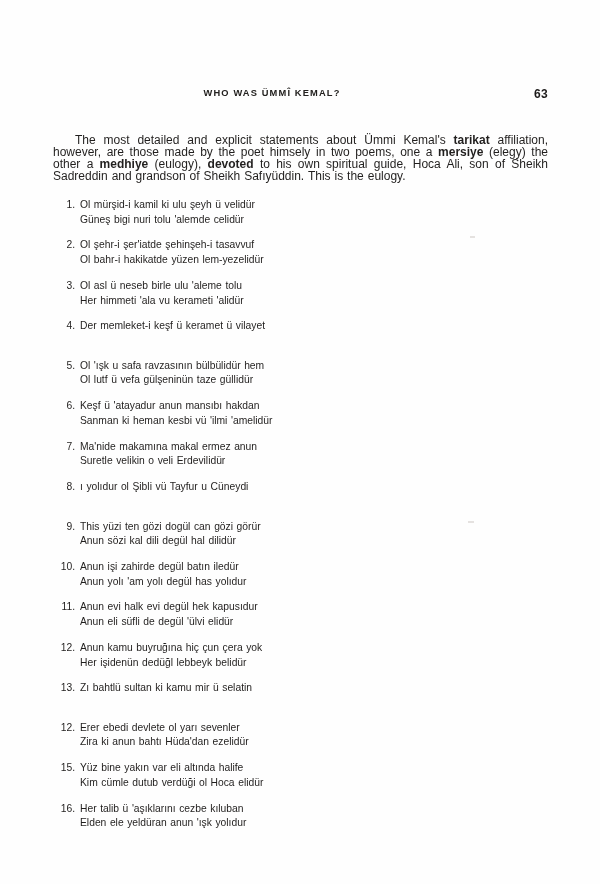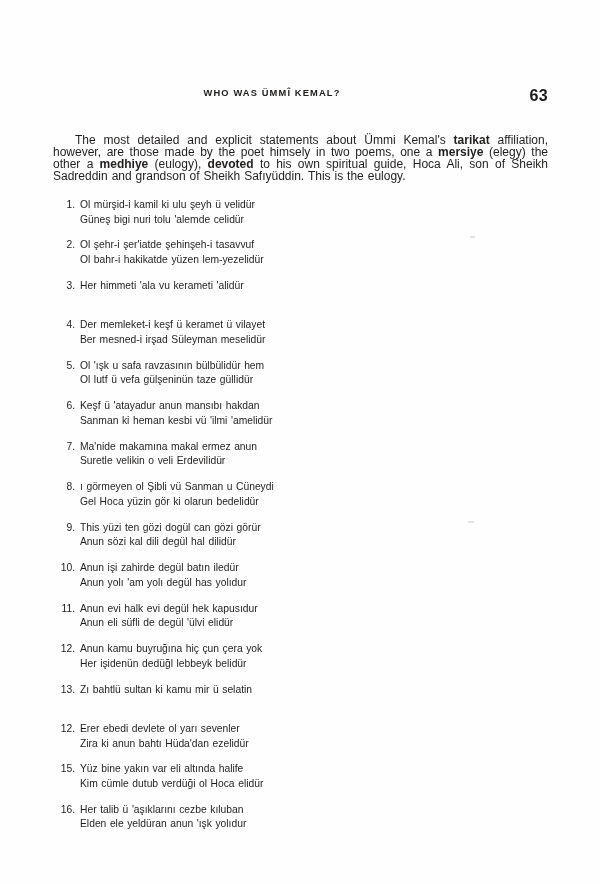--- a/index.html
+++ b/index.html
@@ -43,21 +43,21 @@
     font-size: 9.3px;
     font-weight: 700;
     letter-spacing: 1.15px;
     color: #23211f;
     white-space: nowrap;
   }
   .runhead-folio {
     position: absolute;
     right: 0;
     top: -1px;
-    font-size: 16px;
+    font-size: 12px;
     font-weight: 700;
     color: #1c1a19;
     letter-spacing: 0.3px;
   }
 
   
   .intro {
     position: absolute;
     left: 53px;
     top: 122px;
@@ -134,28 +134,28 @@
       <div class="stanza">
         <div class="stanza-num">2.</div>
         <div class="stanza-lines">
           <div class="stanza-line">Ol şehr-i şer'iatde şehinşeh-i tasavvuf</div>
           <div class="stanza-line">Ol bahr-i hakikatde yüzen lem-yezelidür</div>
         </div>
       </div>
       <div class="stanza">
         <div class="stanza-num">3.</div>
         <div class="stanza-lines">
+          <div class="stanza-line">Ol asl ü neseb birle ulu 'aleme tolu</div>
           <div class="stanza-line">Her himmeti 'ala vu kerameti 'alidür</div>
         </div>
       </div>
       <div class="stanza">
         <div class="stanza-num">4.</div>
         <div class="stanza-lines">
           <div class="stanza-line">Der memleket-i keşf ü keramet ü vilayet</div>
-          <div class="stanza-line">Ber mesned-i irşad Süleyman meselidür</div>
         </div>
       </div>
       <div class="stanza">
         <div class="stanza-num">5.</div>
         <div class="stanza-lines">
           <div class="stanza-line">Ol 'ışk u safa ravzasının bülbülidür hem</div>
           <div class="stanza-line">Ol lutf ü vefa gülşeninün taze güllidür</div>
         </div>
       </div>
       <div class="stanza">
@@ -168,22 +168,21 @@
       <div class="stanza">
         <div class="stanza-num">7.</div>
         <div class="stanza-lines">
           <div class="stanza-line">Ma'nide makamına makal ermez anun</div>
           <div class="stanza-line">Suretle velikin o veli Erdevilidür</div>
         </div>
       </div>
       <div class="stanza">
         <div class="stanza-num">8.</div>
         <div class="stanza-lines">
-          <div class="stanza-line">ı görmeyen ol Şibli vü Sanman u Cüneydi</div>
-          <div class="stanza-line">Gel Hoca yüzin gör ki olarun bedelidür</div>
+          <div class="stanza-line">ı yolıdur ol Şibli vü Tayfur u Cüneydi</div>
         </div>
       </div>
       <div class="stanza">
         <div class="stanza-num">9.</div>
         <div class="stanza-lines">
           <div class="stanza-line">This yüzi ten gözi dogül can gözi görür</div>
           <div class="stanza-line">Anun sözi kal dili degül hal dilidür</div>
         </div>
       </div>
       <div class="stanza">

